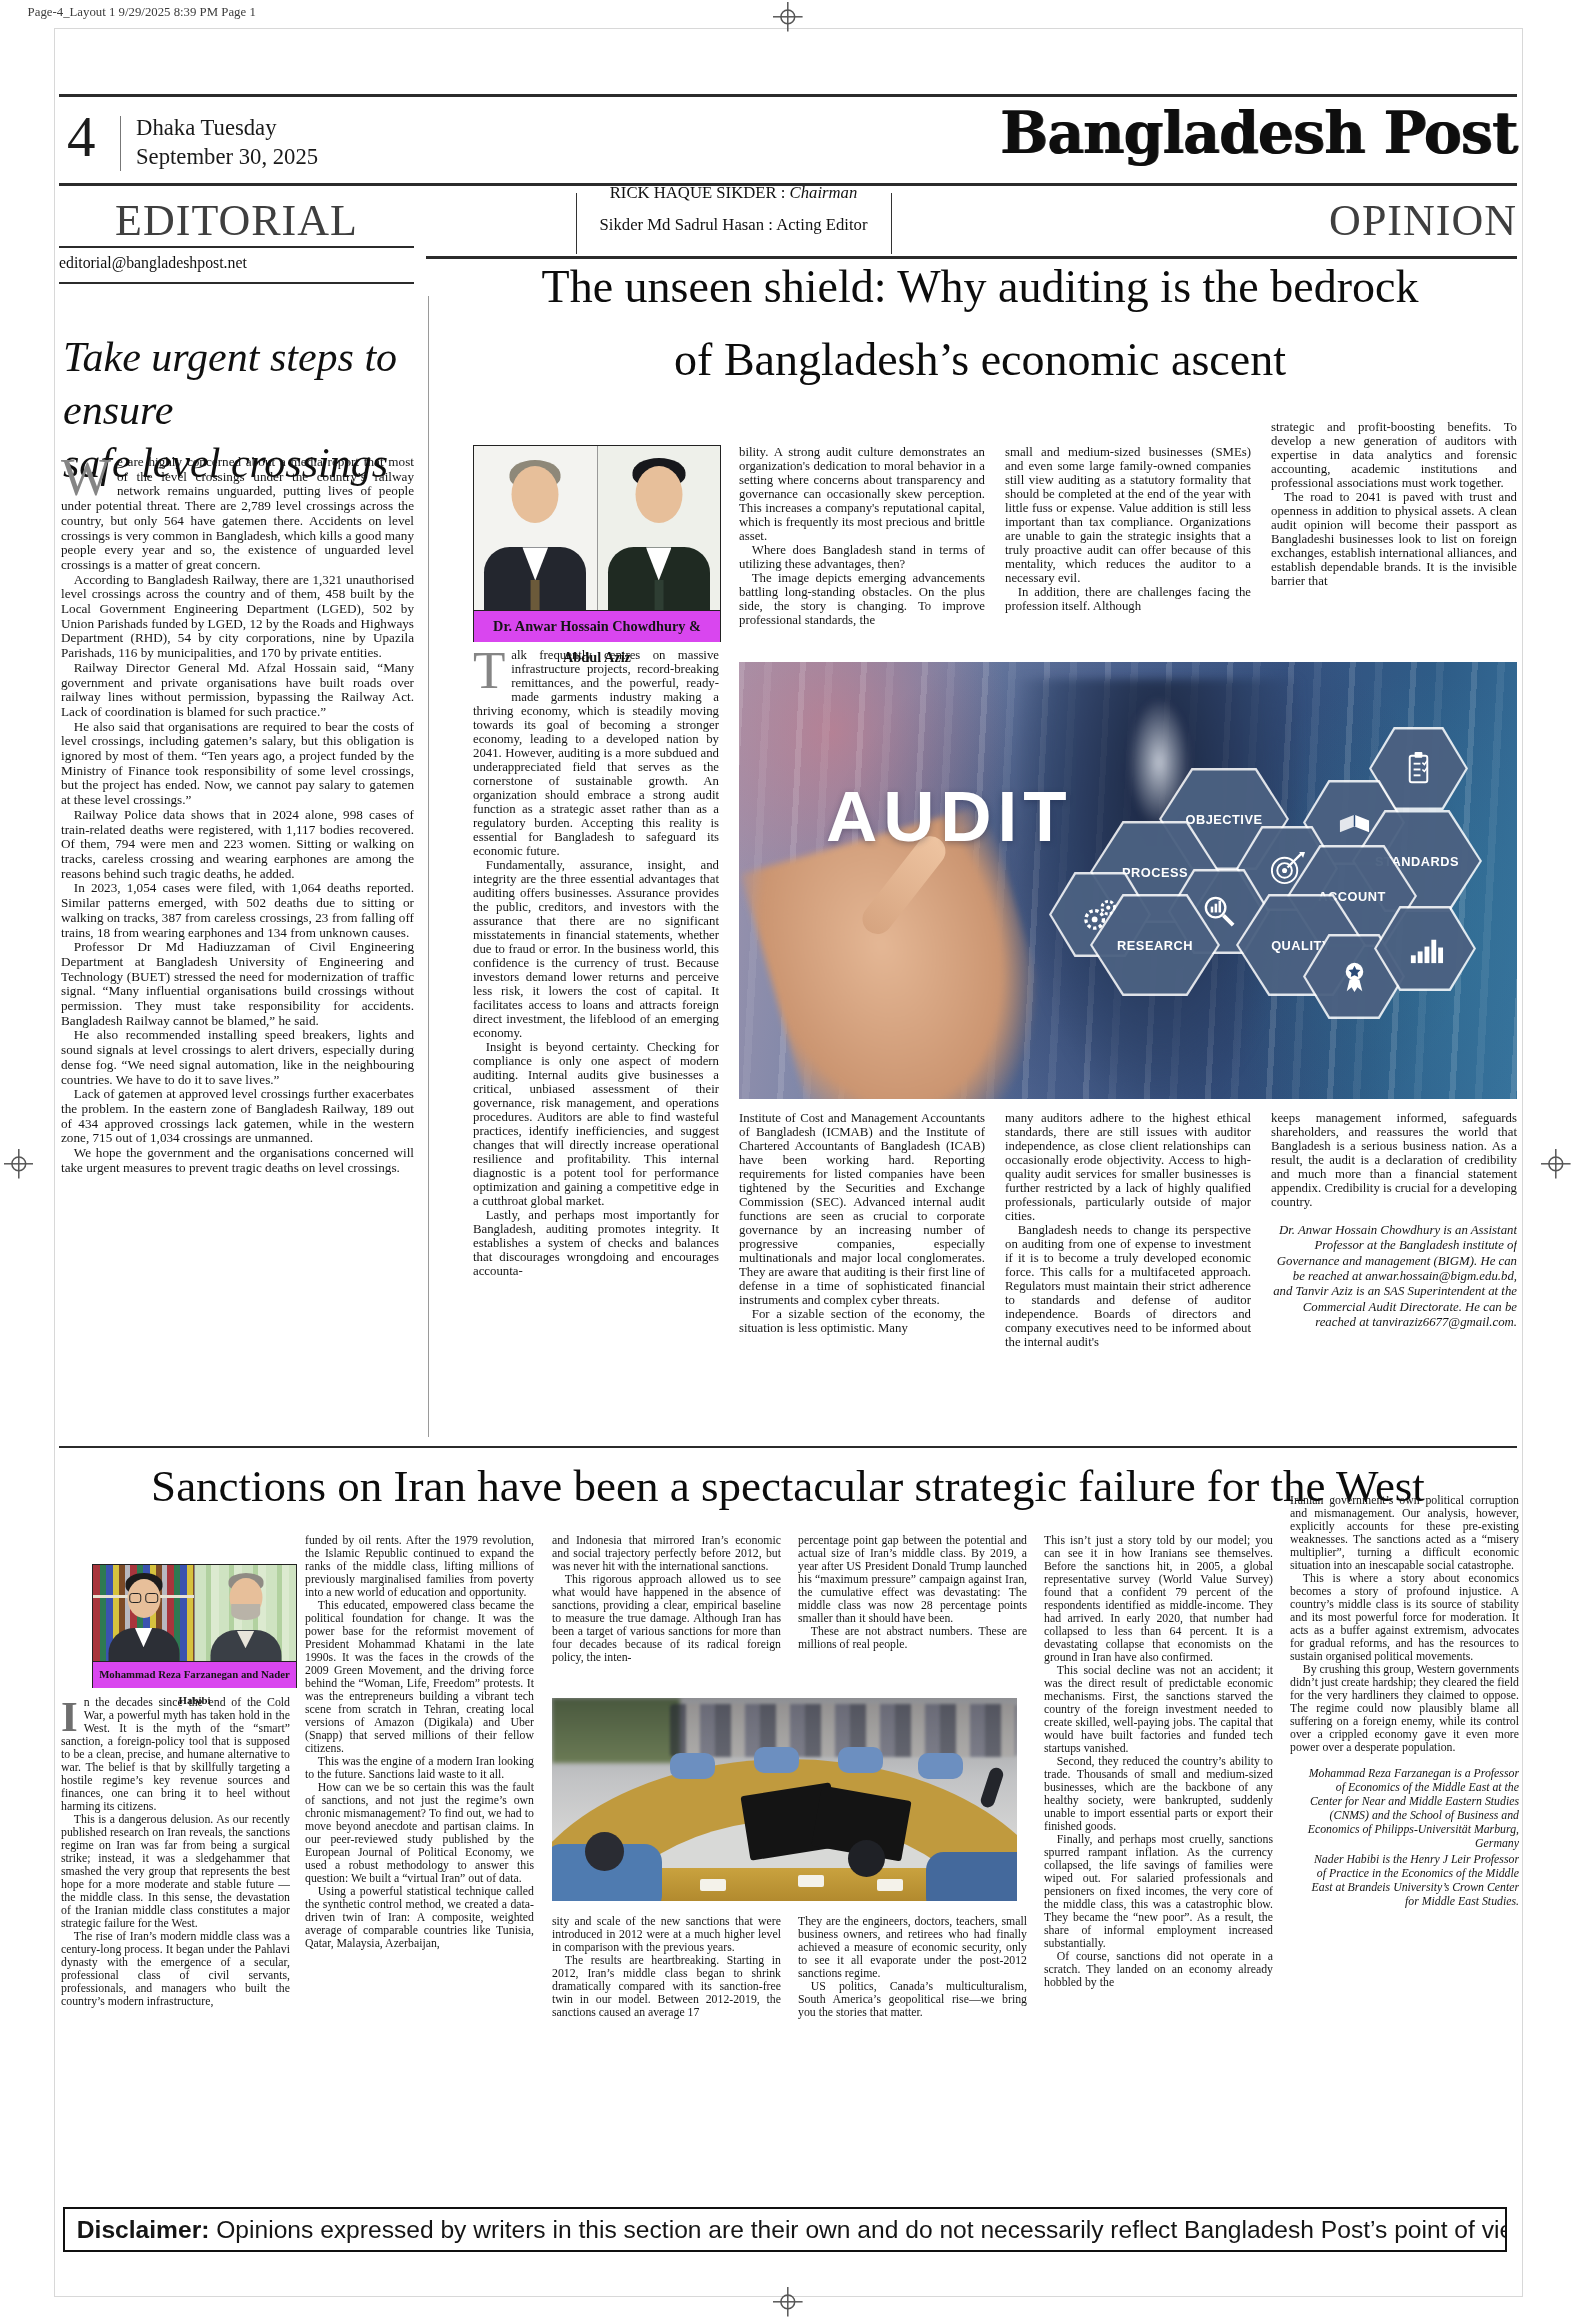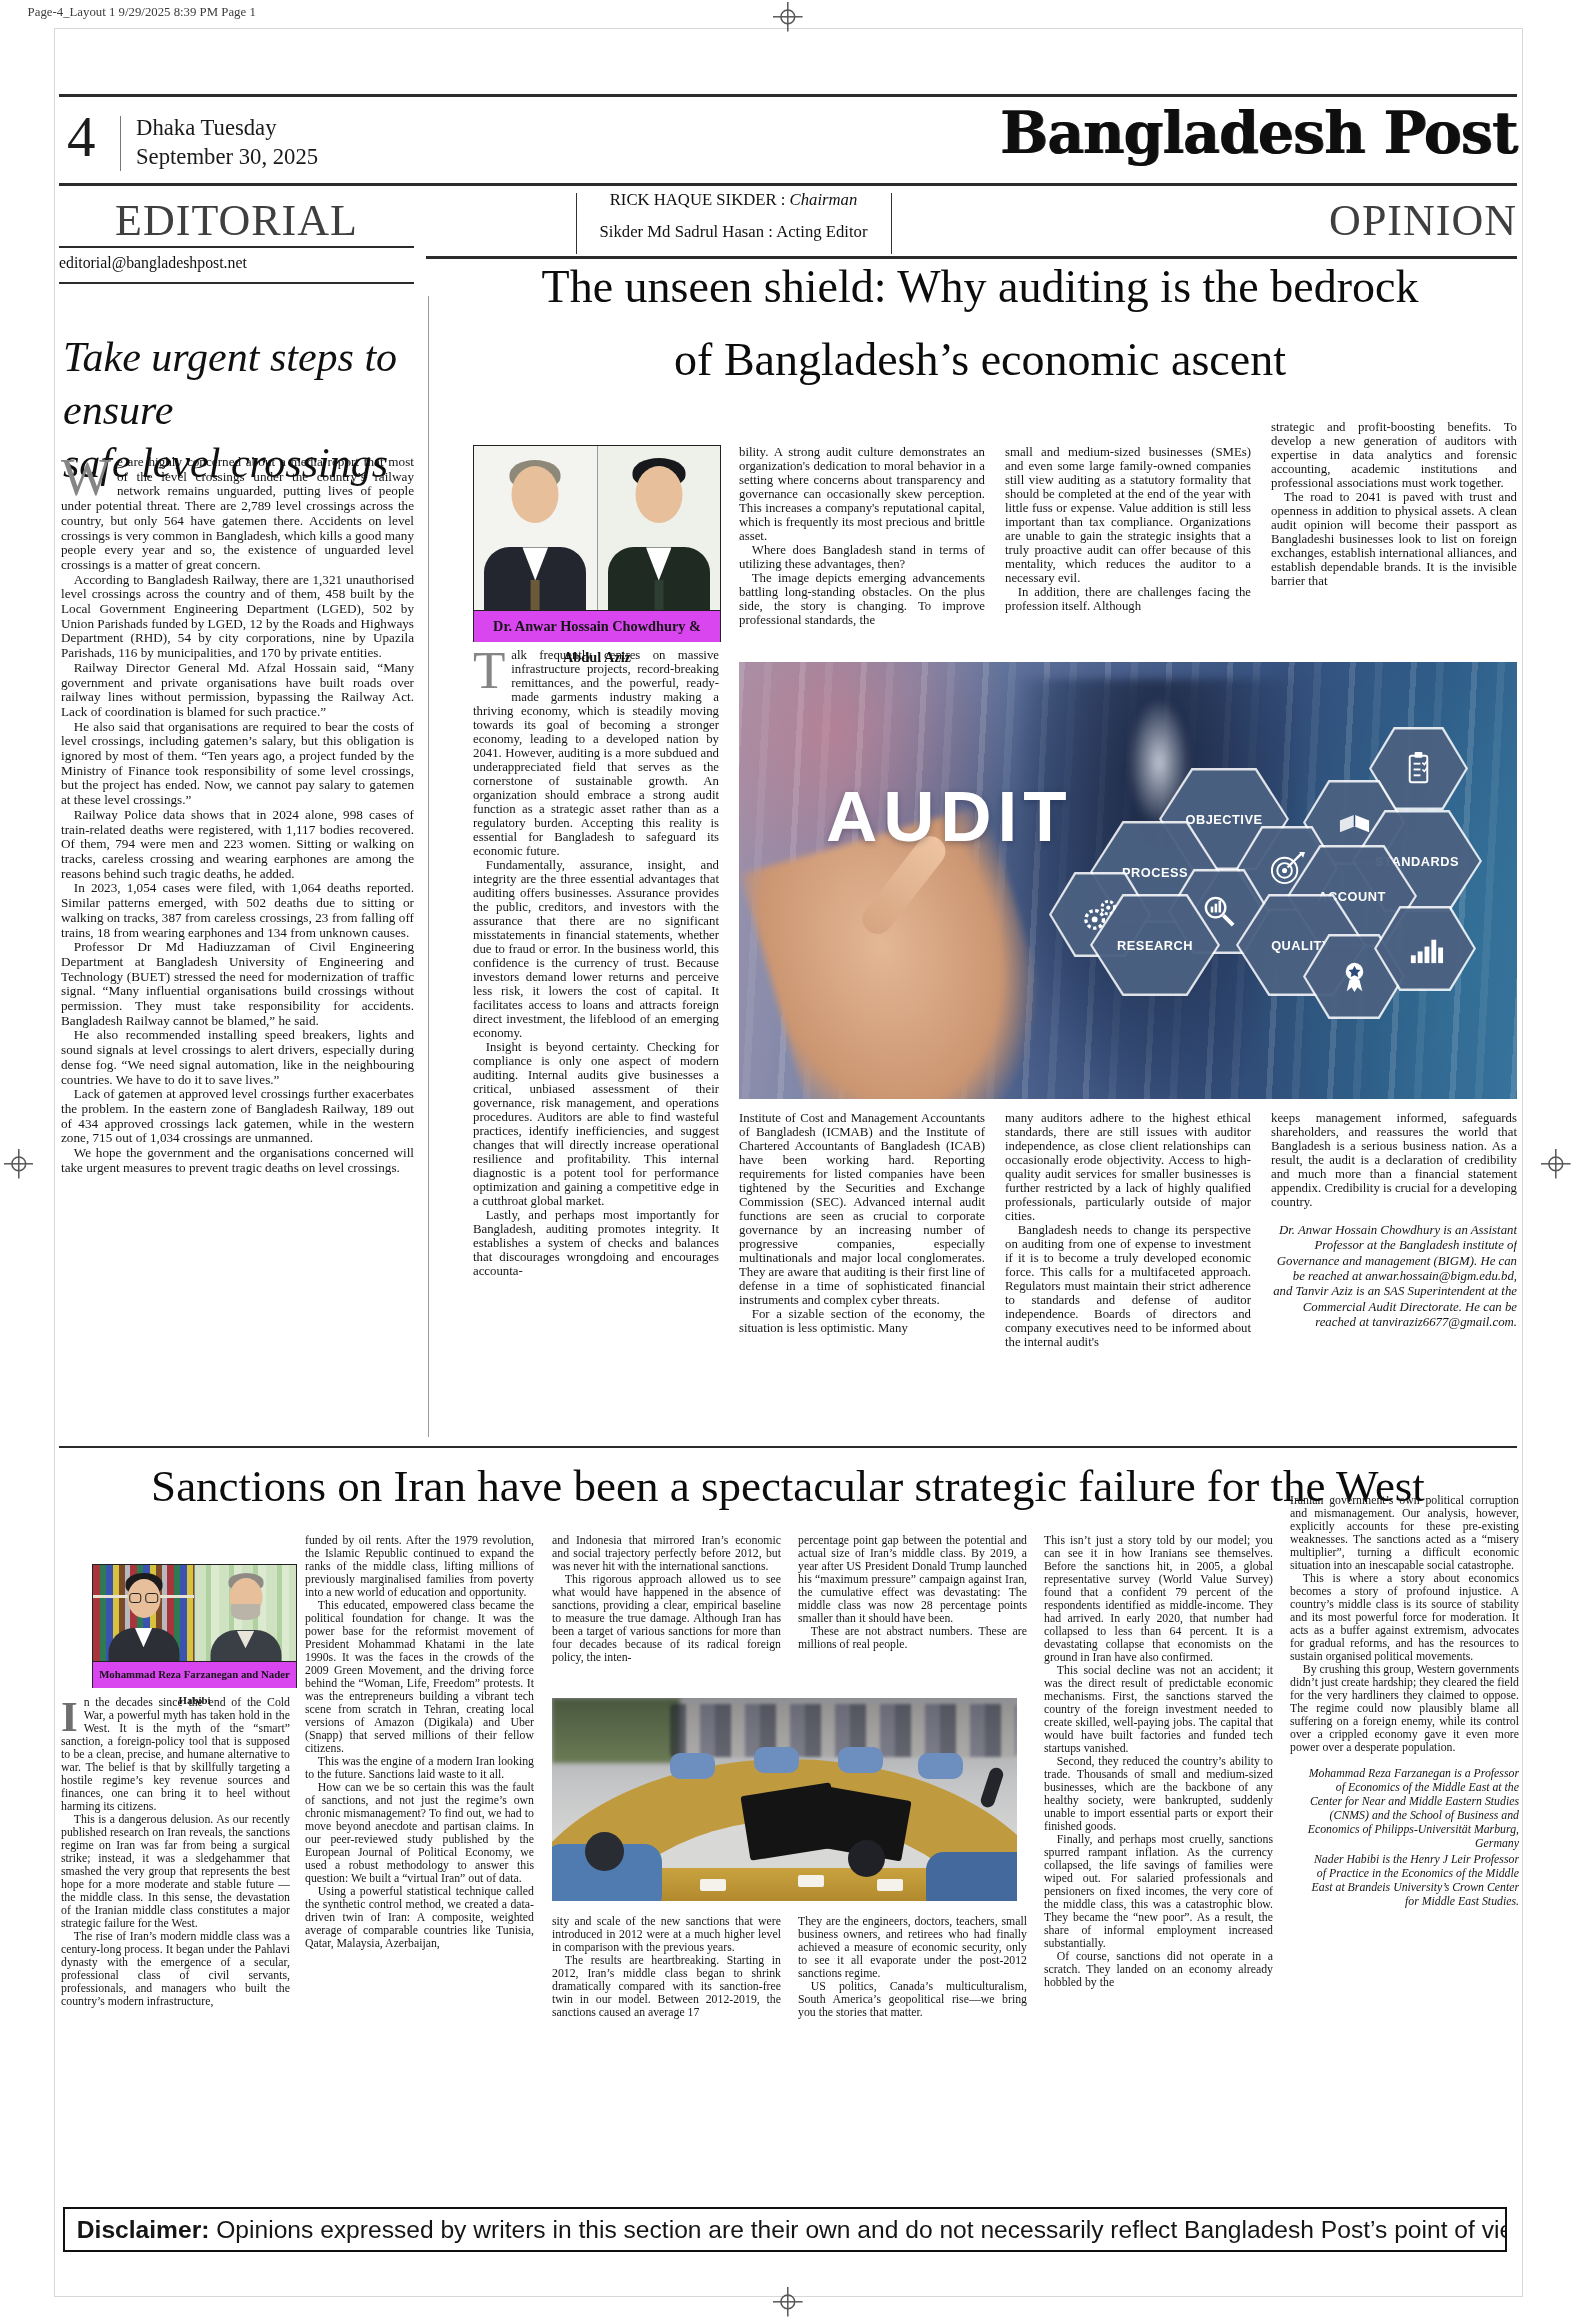--- a/index.html
+++ b/index.html
@@ -16,21 +16,21 @@
   .pageno{left:67px;top:104px;font-size:57px;color:#1c1c1c;}
   .mast-div{left:120px;top:116px;width:1px;height:55px;background:#777;}
   .dateblock{left:136px;top:114px;font-size:22.7px;line-height:28.6px;color:#1a1a1a;}
   .brand{right:59px;top:99px;font-family:"DejaVu Serif",serif;font-weight:bold;font-size:57px;
          letter-spacing:-1px;color:#0e0e0e;text-shadow:1px 0 0 #333;}
   
   .sec-head{font-size:44px;color:#3f3f3f;letter-spacing:1px;}
   .ed-sec{left:59px;top:195px;width:355px;text-align:center;}
   .op-sec{left:1162px;top:195px;width:355px;text-align:right;}
   .cbox-rule{width:1px;background:#333;}
-  .cbox{left:576px;top:190px;width:315px;text-align:center;font-size:16.7px;color:#111;}
+  .cbox{left:576px;top:183px;width:315px;text-align:center;font-size:16.7px;color:#111;}
   .cbox .ln{margin-bottom:11.8px;}
   .email{left:59px;top:254px;font-size:15.8px;color:#111;}
   
   .ed-headline{left:63px;top:331px;width:355px;font-style:italic;font-size:42px;line-height:53px;color:#101010;}
   .body-text{text-align:justify;color:#151515;}
   .body-text p{margin:0;text-indent:12.8px;}
   .body-text p.np{text-indent:0;}
   .ed-body{left:61px;top:455px;width:353px;font-size:13.2px;line-height:14.7px;height:867px;overflow:hidden;}
   .dc{float:left;font-size:53px;line-height:41px;padding:2px 5.9px 0 0;color:#858585;}
   .dc.dark{color:#6f6f6f;font-weight:bold;}

